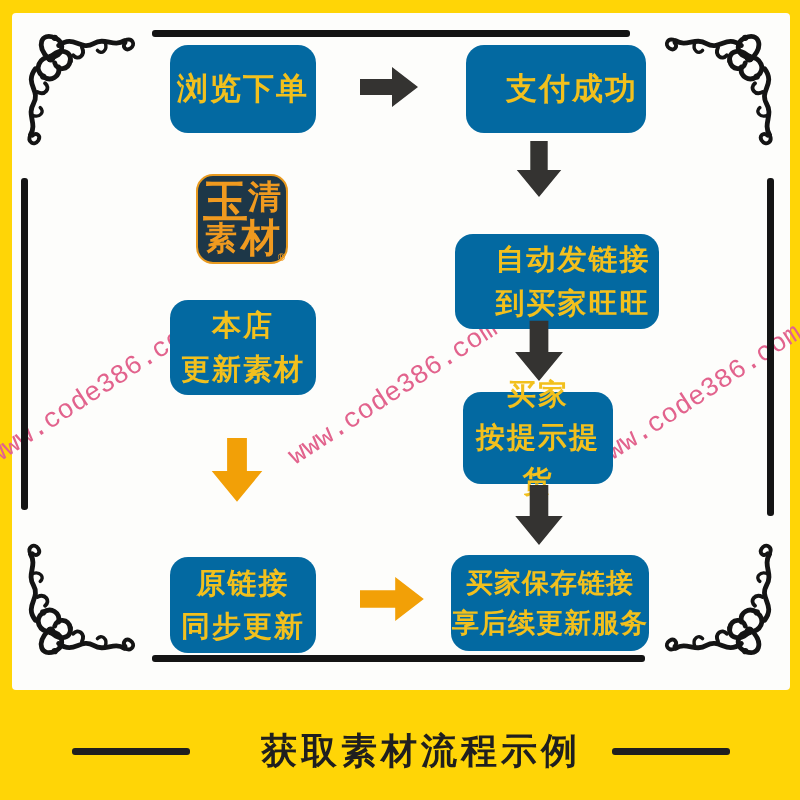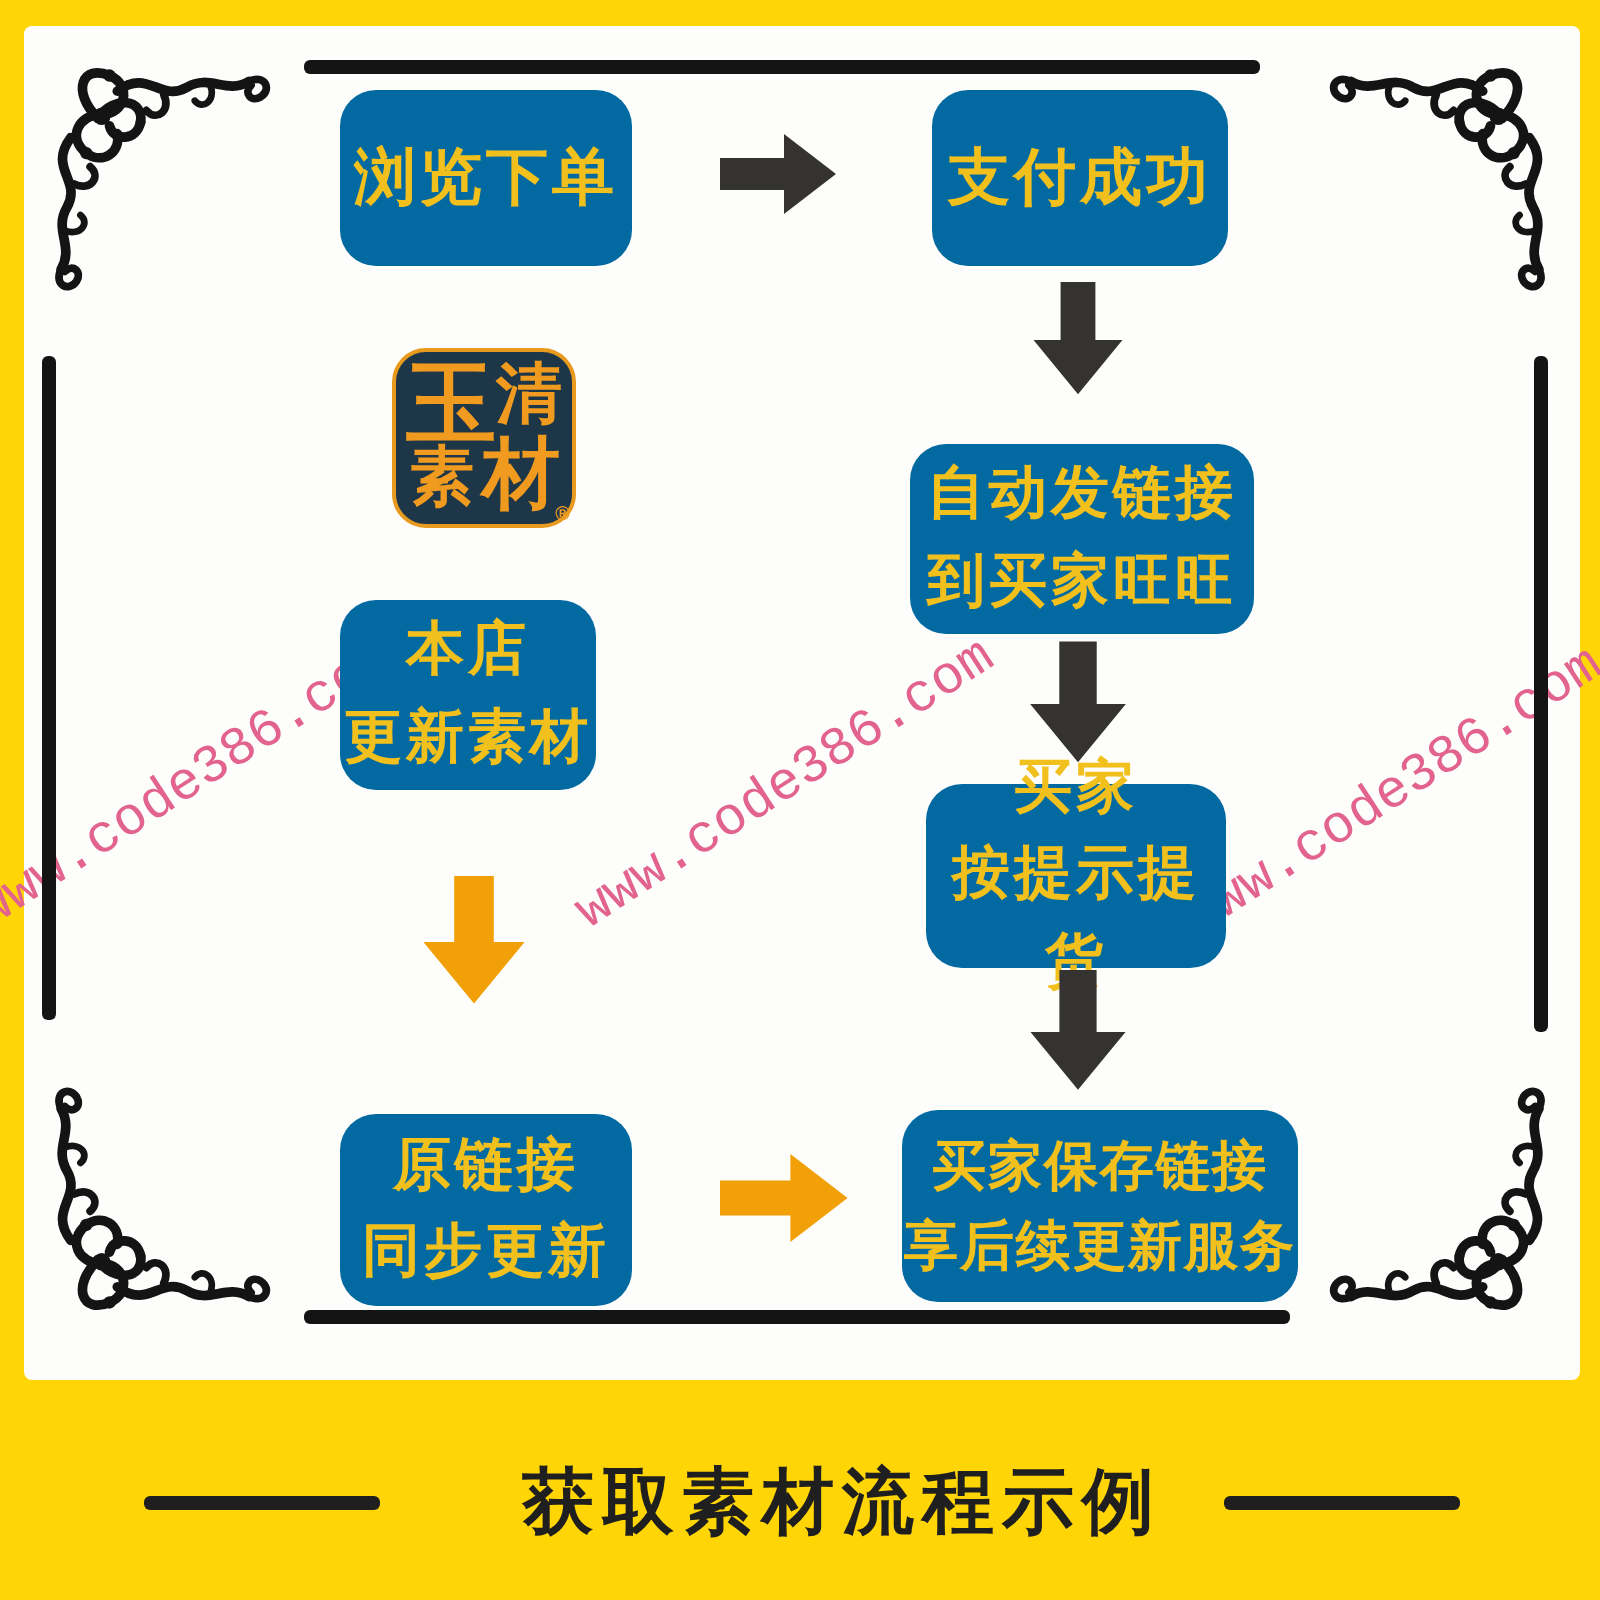--- a/index.html
+++ b/index.html
@@ -31,23 +31,23 @@
   .orn-br{left:658px;top:527px;transform:scale(-1,-1);}
 
   
   .fbox{
     position:absolute;background:#0369a1;border-radius:18px;z-index:4;
     display:flex;flex-direction:column;align-items:center;justify-content:center;
     color:#F2C01D;font-weight:bold;letter-spacing:2px;text-align:center;
   }
   .fbox span{display:block;line-height:1.5;}
   .b1{left:170px;top:45px;width:146px;height:88px;font-size:31px;}
-  .b2{left:466px;top:45px;width:148px;height:88px;font-size:31px;}
-  .b3{left:455px;top:222px;width:172px;height:95px;font-size:29px;}
-  .b4{left:170px;top:300px;width:128px;height:95px;font-size:29px;}
+  .b2{left:466px;top:45px;width:148px;height:88px;font-size:31px;padding-left:32px;}
+  .b3{left:455px;top:234px;width:172px;height:95px;font-size:29px;padding-left:32px;}
+  .b4{left:170px;top:300px;width:146px;height:95px;font-size:29px;}
   .b5{left:463px;top:392px;width:150px;height:92px;font-size:29px;}
   .b6{left:170px;top:557px;width:146px;height:96px;font-size:29px;}
   .b7{left:451px;top:555px;width:198px;height:96px;font-size:27px;letter-spacing:1px;}
 
   
   .arrow{position:absolute;z-index:4;}
   .a1{left:360px;top:64px;width:60px;height:46px;}
   .a2{left:514px;top:141px;width:50px;height:58px;}
   .a3{left:513px;top:318px;width:52px;height:68px;}
   .a4{left:511px;top:485px;width:56px;height:62px;}

